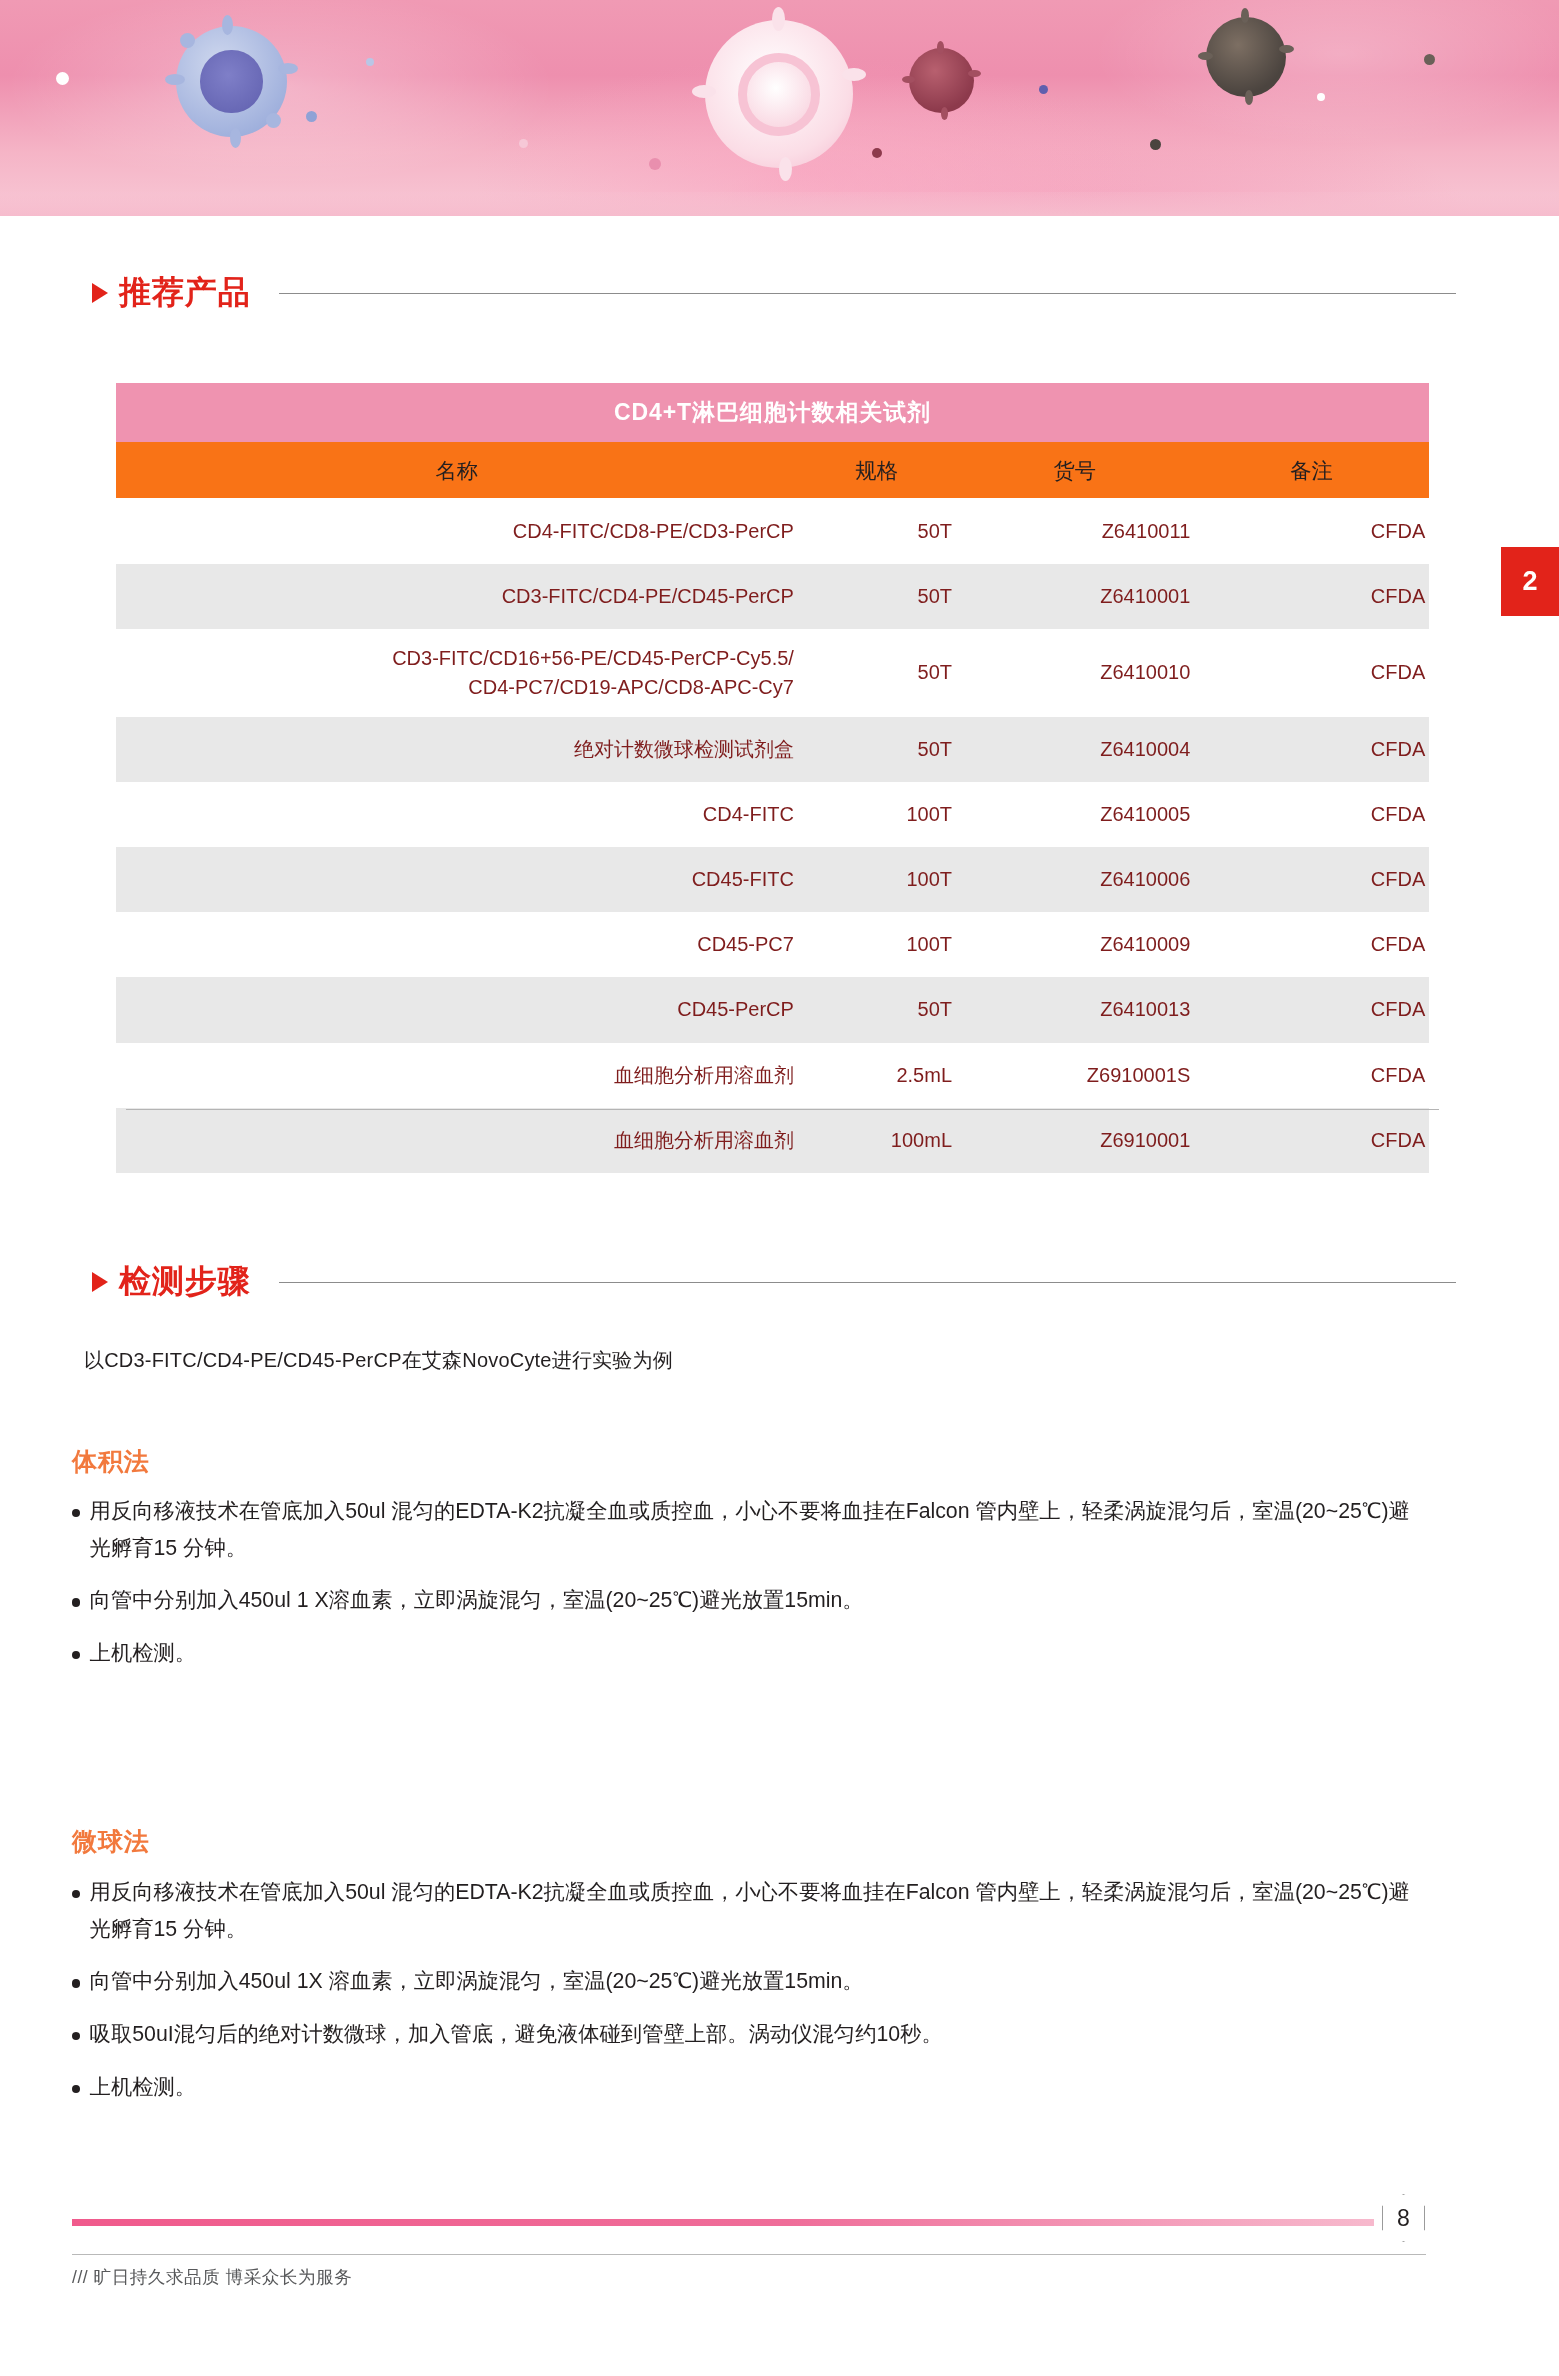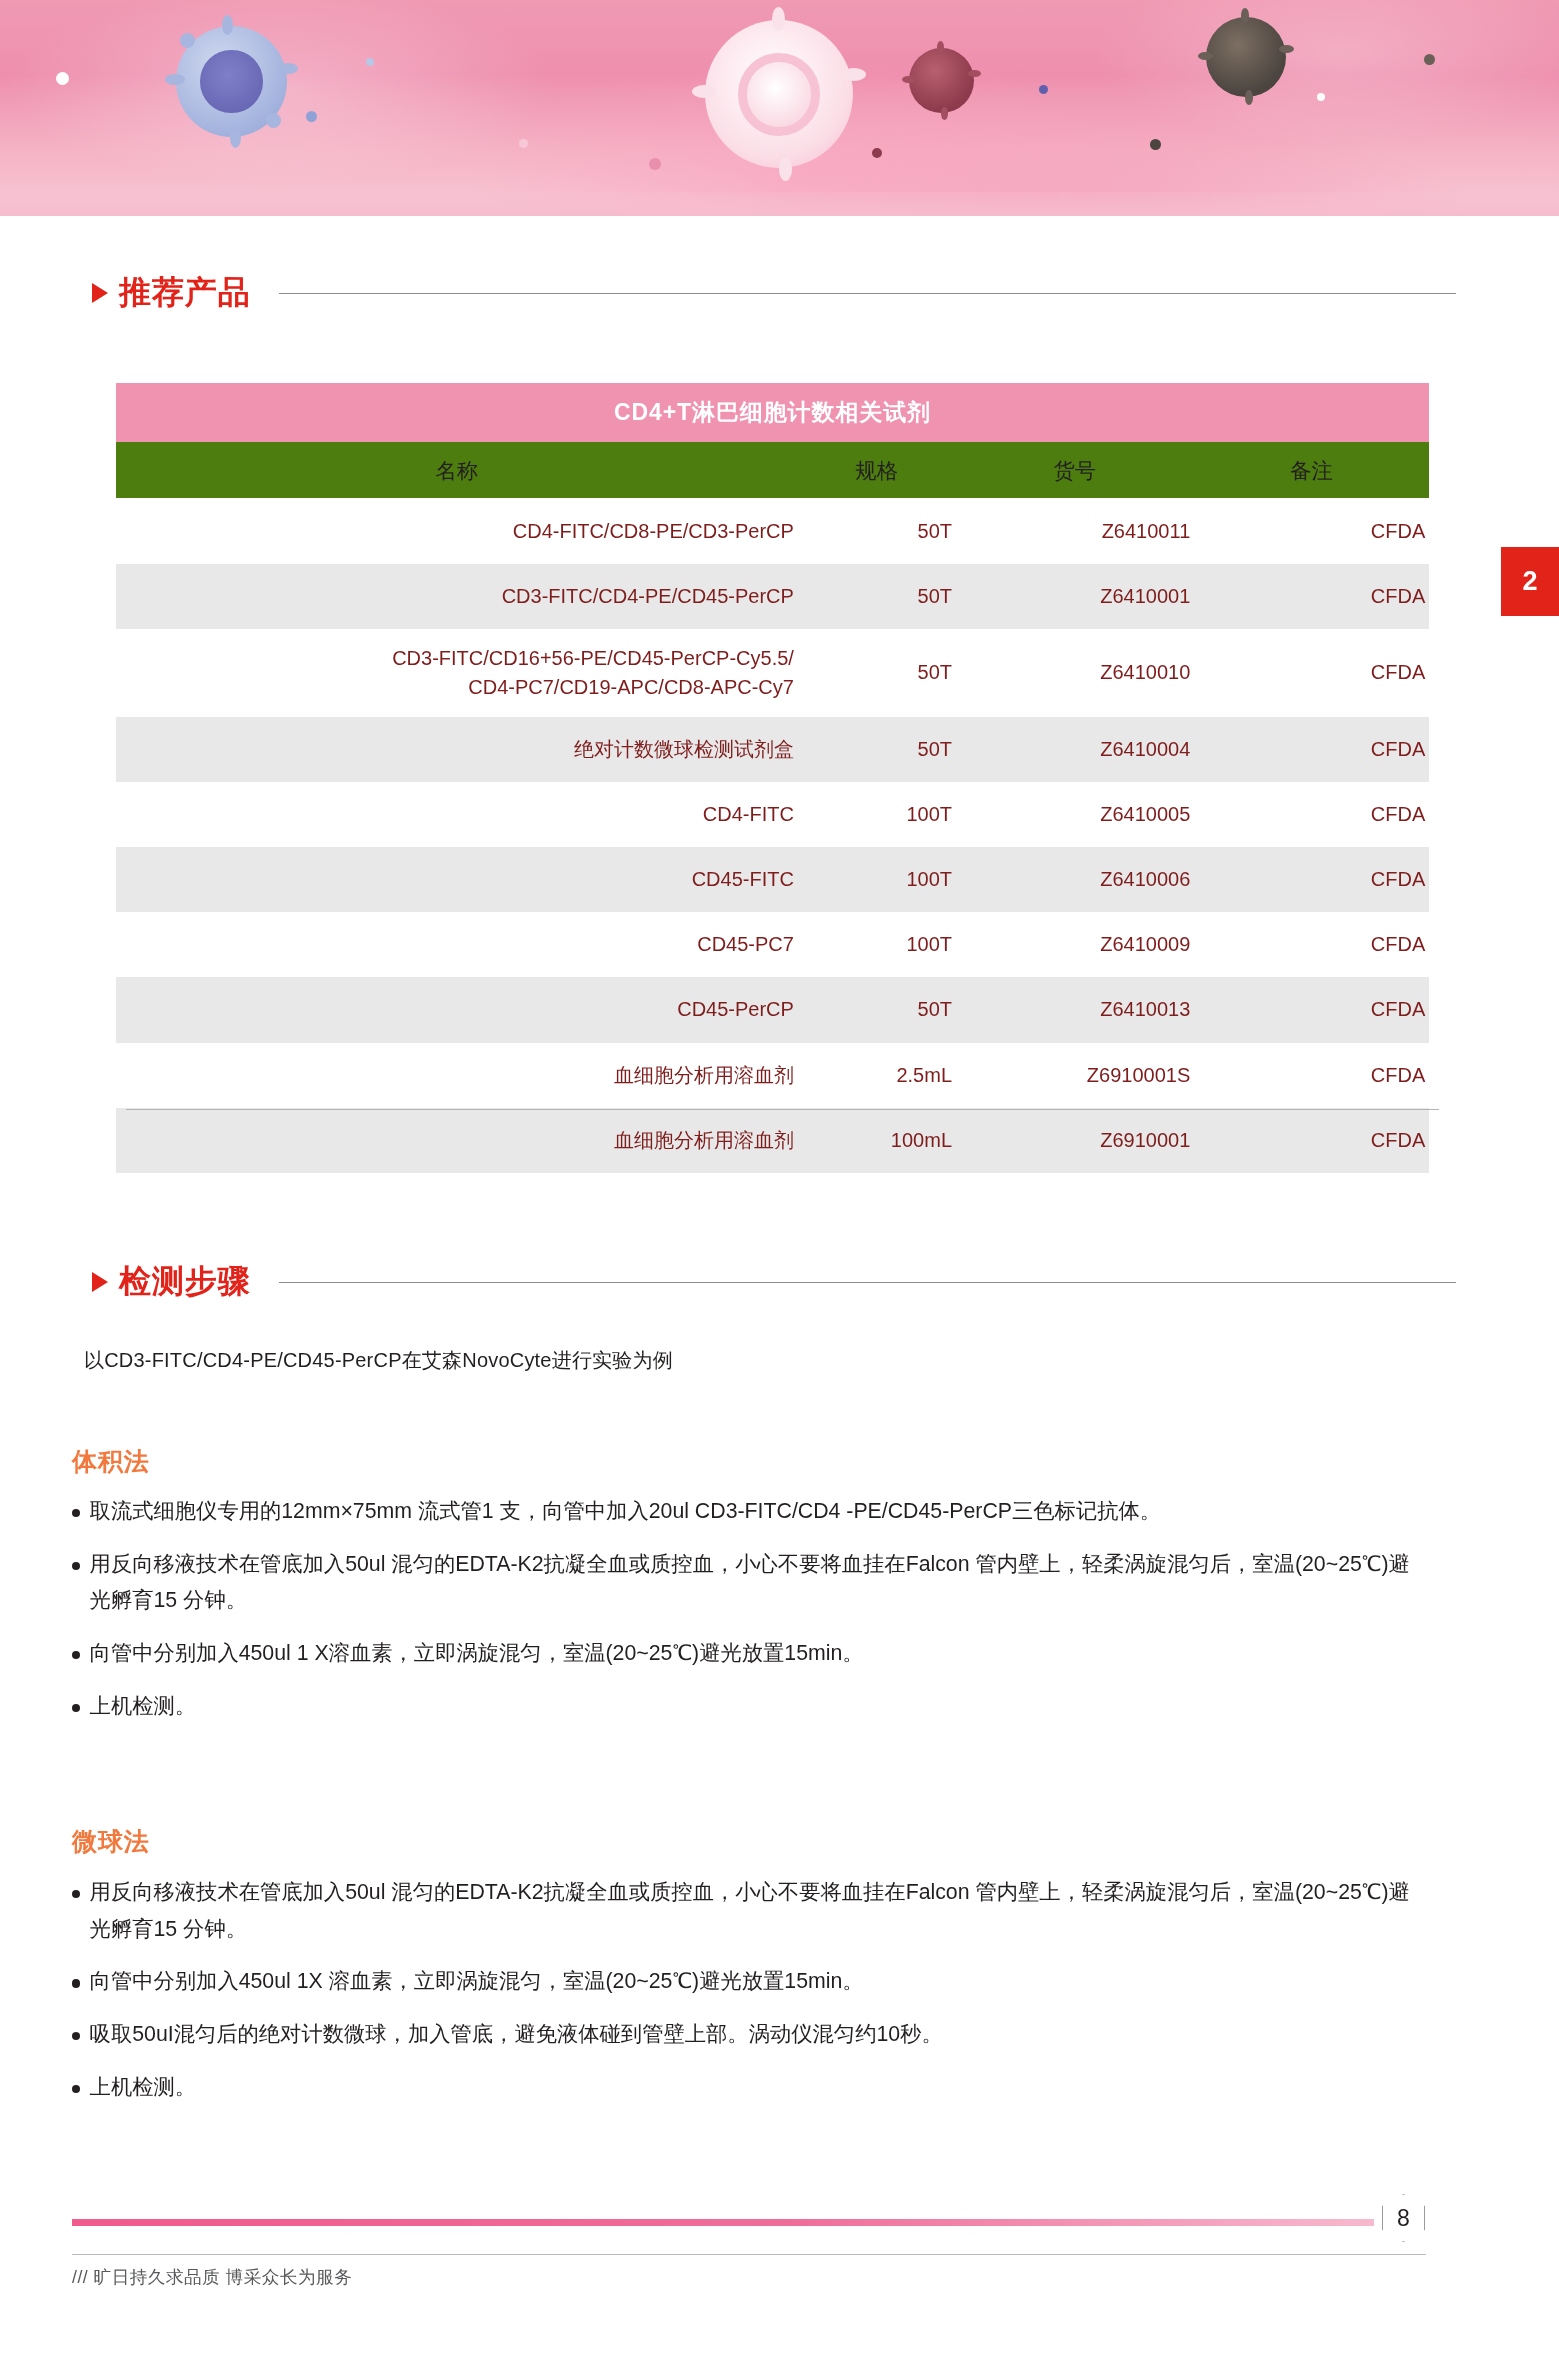--- a/index.html
+++ b/index.html
@@ -115,21 +115,21 @@
     caption-side: top;
     background: #ef93b0;
     color: #ffffff;
     font-size: 23px;
     font-weight: bold;
     height: 59px;
     line-height: 59px;
     letter-spacing: 0.9px;
   }
   table.products th {
-    background: #4d7c0f;
+    background: #f97316;
     font-size: 21.3px;
     font-weight: normal;
     color: #231f20;
     height: 54px;
     border-bottom: 0.9px solid #ffffff;
   }
   table.products td {
     font-size: 20px;
     color: #7f1d1d;
     text-align: right;
@@ -385,24 +385,20 @@
   <div class="section-title">检测步骤</div>
   <div class="head-rule"></div>
 </div>
 
 <div class="intro-line" style="top:1347px;">以CD3-FITC/CD4-PE/CD45-PerCP在艾森NovoCyte进行实验为例</div>
 
 <div class="sub-head" style="top:1445px;">体积法</div>
 <div class="bullets" id="group-0-bullets" style="top:1493px;">
     <div class="bullet">
       <div class="bdot"></div>
-      <div class="btext">取流式细胞仪专用的12mm×75mm 流式管1 支，向管中加入20ul CD3-FITC/CD4 -PE/CD45-PerCP三色标记抗体。</div>
-    </div>
-    <div class="bullet">
-      <div class="bdot"></div>
       <div class="btext">用反向移液技术在管底加入50ul 混匀的EDTA-K2抗凝全血或质控血，小心不要将血挂在Falcon 管内壁上，轻柔涡旋混匀后，室温(20~25℃)避光孵育15 分钟。</div>
     </div>
     <div class="bullet">
       <div class="bdot"></div>
       <div class="btext">向管中分别加入450ul 1 X溶血素，立即涡旋混匀，室温(20~25℃)避光放置15min。</div>
     </div>
     <div class="bullet">
       <div class="bdot"></div>
       <div class="btext">上机检测。</div>
     </div>

